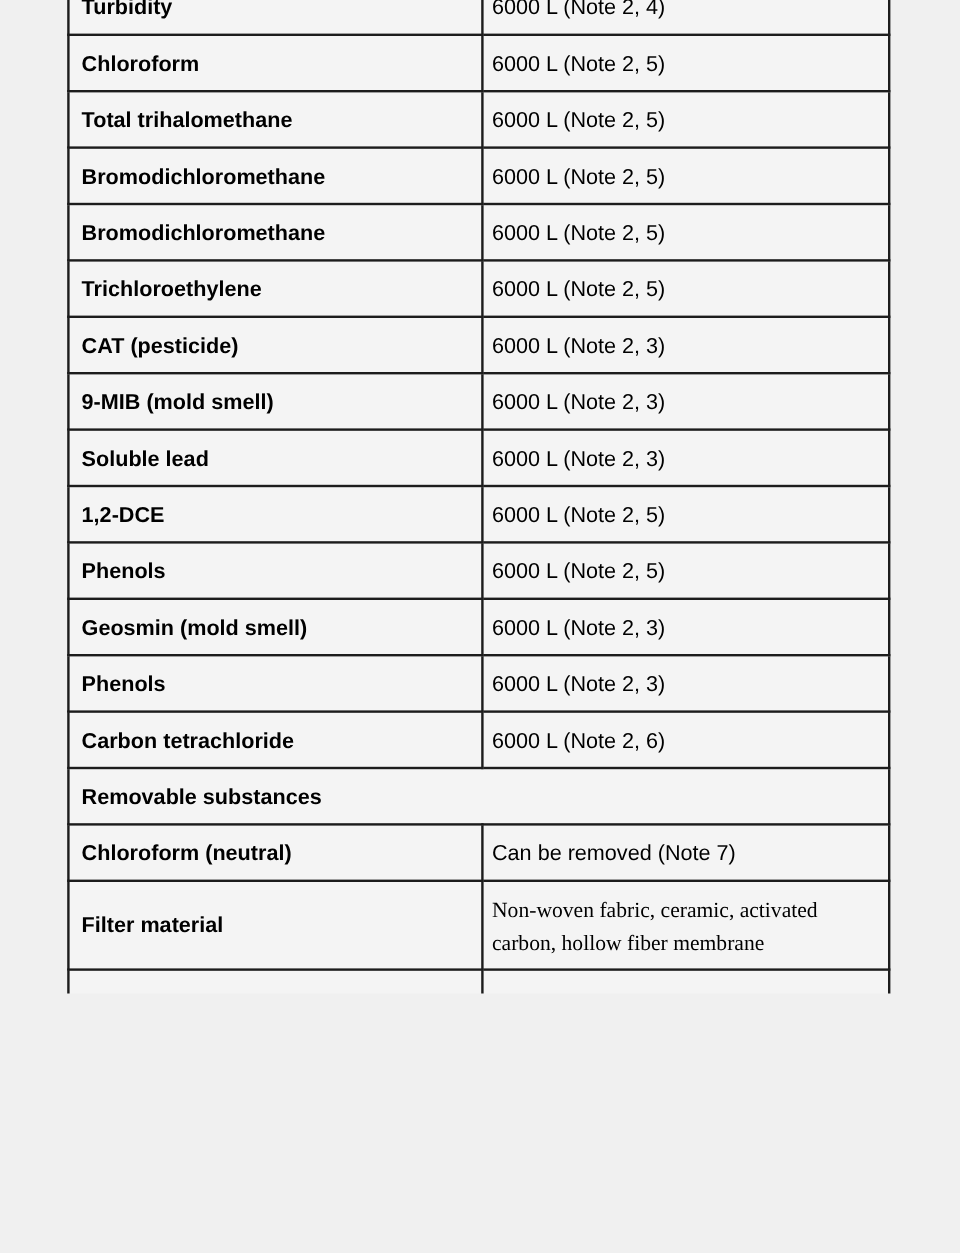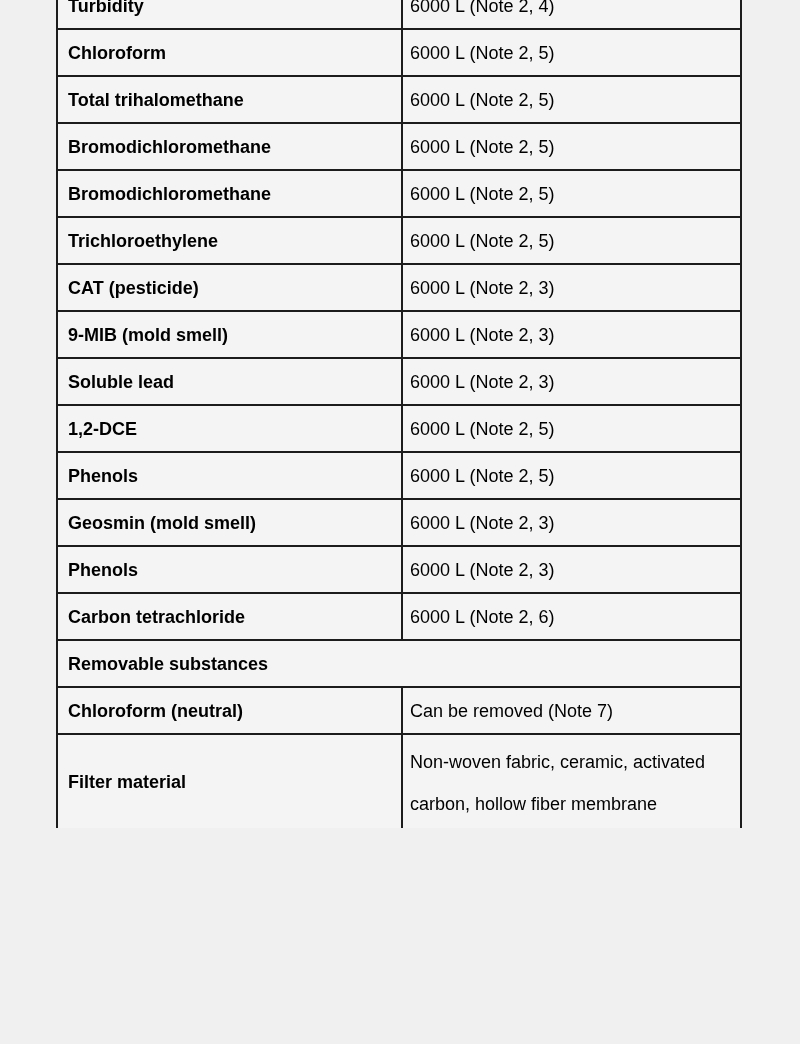--- a/index.html
+++ b/index.html
@@ -48,23 +48,24 @@
     overflow: hidden;
     white-space: nowrap;
   }
   td.label-cell { font-weight: bold; }
   td.value-cell { font-weight: normal; padding-left: 7px; }
   tr.tall-row td {
     height: 74px;
     white-space: normal;
   }
   tr.tall-row td.value-cell {
-    line-height: 42px;
+    line-height: 28px;
     padding-top: 6px;
     padding-bottom: 4px;
+    font-family: Liberation Serif, serif;
   }
   tr.partial-row td { height: 47px; }
 </style>
 </head>
 <body>
 
 <div class="viewport">
   <div class="table-wrap">
     <table class="spec-table">
       <colgroup>

